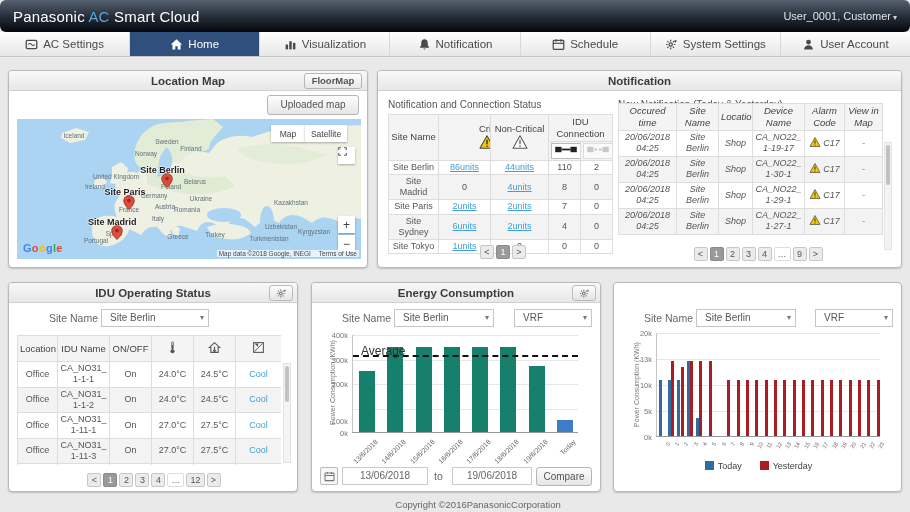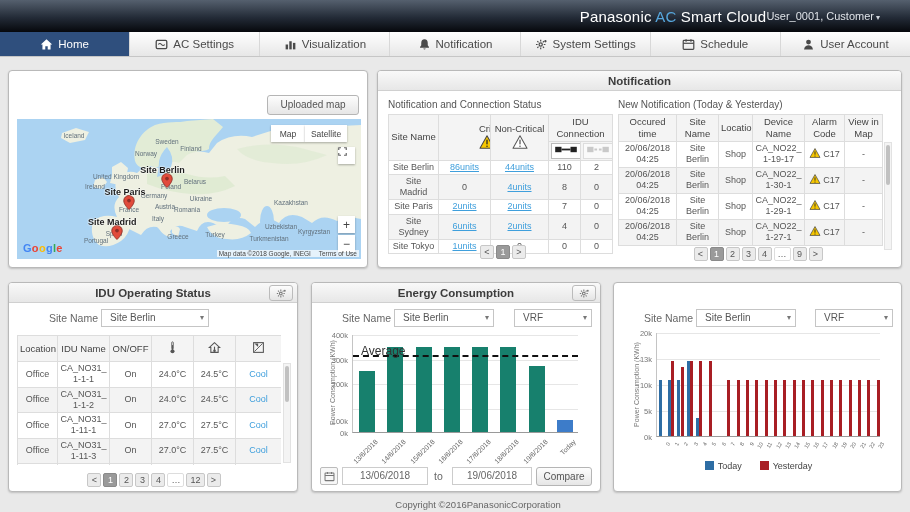--- a/index.html
+++ b/index.html
@@ -1,19 +1,19 @@
 <!DOCTYPE html>
 <html><head>
 <meta charset="utf-8">
 <style>
   html,body{margin:0;padding:0;background:#e9e9e9;}
   *{box-sizing:border-box;}
   .app{position:relative;width:910px;height:512px;background:#e9e9e9;font-family:"Liberation Sans",sans-serif;overflow:hidden;}
   
-  .topbar{position:absolute;left:0;top:0;width:910px;height:32px;background:linear-gradient(180deg,#55606e 0%,#232b37 55%,#06080c 100%);display:flex;align-items:center;justify-content:flex-end;padding:0 30px;}
+  .topbar{position:absolute;left:0;top:0;width:910px;height:32px;background:linear-gradient(180deg,#55606e 0%,#232b37 55%,#06080c 100%);display:flex;align-items:center;justify-content:space-between;padding:0 13px;border-radius:6px;}
   .brand{font-size:15px;color:#fff;letter-spacing:.2px;}
   .brand .ac{color:#57a7dd;}
   .usermenu{font-size:11px;color:#dfe3e8;cursor:pointer;}
   .usermenu .car{font-size:8px;margin-left:2px;color:#cfd4da;}
   
   .nav{position:absolute;left:0;top:32px;width:910px;height:25px;background:linear-gradient(#fefefe,#e7e7e7);border-bottom:1px solid #c6c6c6;display:flex;}
   .nav-item{flex:1;display:flex;align-items:center;justify-content:center;gap:5px;font-size:11.5px;color:#4a4a4a;cursor:pointer;border-right:1px solid #d8d8d8;}
   .nav-item:last-child{border-right:none;}
   .nav-item.active{background:#2f4f7d;color:#fff;}
   .nav-ic{display:flex;align-items:center;}
@@ -73,90 +73,94 @@
       <span>Panasonic</span>
       <span class="ac">AC</span>
       <span>Smart Cloud</span>
     </div>
     <div class="usermenu">
       <span>User_0001, Customer</span><span class="car">▾</span>
     </div>
   </div>
 
   <div class="nav" id="nav">
-      <div class="nav-item active">
-        <span class="nav-ic">
-          <svg viewBox="0 0 16 16" width="13" height="13">
-            <path d="M8 1.5L1 8h2v6h3.5v-4h3v4H13V8h2z" fill="currentColor"></path>
-          </svg>
-        </span>
-        <span>Home</span>
-      </div>
       <div class="nav-item">
         <span class="nav-ic">
           <svg viewBox="0 0 16 16" width="13" height="13">
             <rect x="1.5" y="3" width="13" height="10" rx="1.5" fill="none" stroke="currentColor" stroke-width="1.6"></rect>
             <path d="M4 8q2-2.4 4 0t4 0" fill="none" stroke="currentColor" stroke-width="1.4"></path>
           </svg>
         </span>
         <span>AC Settings</span>
+      </div>
+      <div class="nav-item active">
+        <span class="nav-ic">
+          <svg viewBox="0 0 16 16" width="13" height="13">
+            <path d="M8 1.5L1 8h2v6h3.5v-4h3v4H13V8h2z" fill="currentColor"></path>
+          </svg>
+        </span>
+        <span>Home</span>
       </div>
       <div class="nav-item">
         <span class="nav-ic">
           <svg viewBox="0 0 16 16" width="13" height="13">
             <rect x="2" y="8" width="3" height="6" fill="currentColor"></rect>
             <rect x="6.5" y="4" width="3" height="10" fill="currentColor"></rect>
             <rect x="11" y="6" width="3" height="8" fill="currentColor"></rect>
           </svg>
         </span>
         <span>Visualization</span>
       </div>
       <div class="nav-item">
         <span class="nav-ic">
           <svg viewBox="0 0 16 16" width="13" height="13">
             <path d="M8 1.5c-2.8 0-4 2-4 4.5v3L2.5 11v1h11v-1L12 9V6c0-2.5-1.2-4.5-4-4.5z" fill="currentColor"></path>
             <path d="M6.5 13a1.6 1.6 0 003 0z" fill="currentColor"></path>
           </svg>
         </span>
         <span>Notification</span>
+      </div>
+      <div class="nav-item">
+        <span class="nav-ic">
+          <svg viewBox="0 0 16 16" width="13" height="13">
+            <rect x="1.5" y="3" width="13" height="11" rx="1" fill="none" stroke="currentColor" stroke-width="1.5"></rect>
+            <path d="M1.5 6.5h13" stroke="currentColor" stroke-width="1.5"></path>
+            <path d="M5 1.5v3M11 1.5v3" stroke="currentColor" stroke-width="1.5"></path>
+          </svg>
+        </span>
+        <span>Schedule</span>
       </div>
       <div class="nav-item">
         <span class="nav-ic">
           <svg viewBox="0 0 16 16" width="13" height="13">
             <g stroke="currentColor" stroke-width="1.5" fill="none">
               <circle cx="7" cy="8" r="2"></circle>
               <path d="M7 4.2v-2M7 11.8v2M3.2 8h-2M10.8 8h2M4.3 5.3L2.9 3.9M9.7 10.7l1.4 1.4M9.7 5.3l1.4-1.4M4.3 10.7l-1.4 1.4"></path>
             </g>
             <circle cx="12.8" cy="4" r="1.4" fill="currentColor"></circle>
           </svg>
         </span>
         <span>System Settings</span>
       </div>
       <div class="nav-item">
         <span class="nav-ic">
           <svg viewBox="0 0 16 16" width="13" height="13">
-            <rect x="1.5" y="3" width="13" height="11" rx="1" fill="none" stroke="currentColor" stroke-width="1.5"></rect>
-            <path d="M1.5 6.5h13" stroke="currentColor" stroke-width="1.5"></path>
-            <path d="M5 1.5v3M11 1.5v3" stroke="currentColor" stroke-width="1.5"></path>
-          </svg>
-        </span>
-        <span>Schedule</span>
-      </div>
-      <div class="nav-item">
-        <span class="nav-ic">
-          <svg viewBox="0 0 16 16" width="13" height="13">
             <circle cx="8" cy="5" r="3" fill="currentColor"></circle>
             <path d="M2.5 14c.5-3.5 3-5 5.5-5s5 1.5 5.5 5z" fill="currentColor"></path>
           </svg>
         </span>
         <span>User Account</span>
       </div>
     </div>
 
   <div class="panel" id="panel-map" style="left:8px;top:70px;width:360px;height:198px;">
+    <div class="panel-h">
+      <span>Location Map</span>
+      <span class="btn" style="position:absolute;right:5px;top:2px;width:58px;height:16px;line-height:14px;font-size:9.5px;">FloorMap</span>
+    </div>
     <span class="btn" style="position:absolute;right:8px;top:24px;width:92px;height:20px;line-height:18px;">Uploaded map</span>
     <div class="map" id="mapArea" style="left:8px;top:48px;width:344px;height:140px;">
       <svg width="344" height="140" viewBox="0 0 344 140">
         <rect x="0" y="0" width="344" height="140" fill="#abd3f2"></rect>
         <path d="M45,14 l14,-5 l13,4 l-4,8 l-15,3 l-9,-5 z" fill="#eef0e2"></path>
         <path d="M118,42 C115,25 125,12 138,6 C150,2 162,4 170,2 L196,0 L206,8 C198,18 192,22 192,30 C185,34 178,30 172,38 L160,47 C150,43 140,51 134,47 C126,51 120,48 118,42 z" fill="#e2ecd6"></path>
         <path d="M95,48 l9,-5 l7,6 l-2,11 l-7,6 l-9,-2 l2,-8 z" fill="#eef0e2"></path>
         <path d="M78,61 l8,-3 l4,5 l-5,7 l-9,-2 z" fill="#eef0e2"></path>
         <path d="M100,60 Q108,50 120,54 Q130,44 144,50 Q150,40 162,44 L170,36 Q180,30 192,34 L200,24 Q215,14 235,18 L260,10 L344,6 L344,100 Q330,96 320,102 Q305,94 295,104 L285,98 Q270,92 262,104 Q250,96 238,108 L228,100 Q215,96 208,110 L196,104 Q185,100 180,112 L168,108 Q158,104 152,114 L140,108 Q130,106 124,116 L112,110 Q104,108 100,98 Q94,86 102,78 Q96,68 100,60 z" fill="#eef0e2"></path>
         <path d="M130,55 q20,-6 40,0 q20,6 38,2 l10,10 q-20,10 -44,8 q-24,-2 -44,-10 z" fill="#dcead0" opacity="0.8"></path>
@@ -309,21 +313,21 @@
               <td><span class="">0</span></td>
               <td>0</td>
               <td>0</td>
             </tr>
           </tbody>
         </table>
       </div>
     <div class="pgr" id="statusPager" style="position:absolute;left:60px;top:170px;width:130px;"><span class="pg">&lt;</span><span class="pg on">1</span><span class="pg">&gt;</span></div>
 
     <div class="cap" style="position:absolute;left:240px;top:28px;">New Notification (Today &amp; Yesterday)</div>
-    <div id="newTableHost" style="position:absolute;left:240px;top:43px;">
+    <div id="newTableHost" style="position:absolute;left:240px;top:32px;font-style:italic;">
         <table class="tbl" style="width:264px;">
           <thead>
             <tr>
               <th style="width:58px;height:26px;">Occured time</th>
               <th style="width:42px;height:26px;">Site Name</th>
               <th style="width:34px;height:26px;">Location</th>
               <th style="width:52px;height:26px;">Device Name</th>
               <th style="width:40px;height:26px;">Alarm Code</th>
               <th style="width:38px;height:26px;">View in Map</th>
             </tr>

